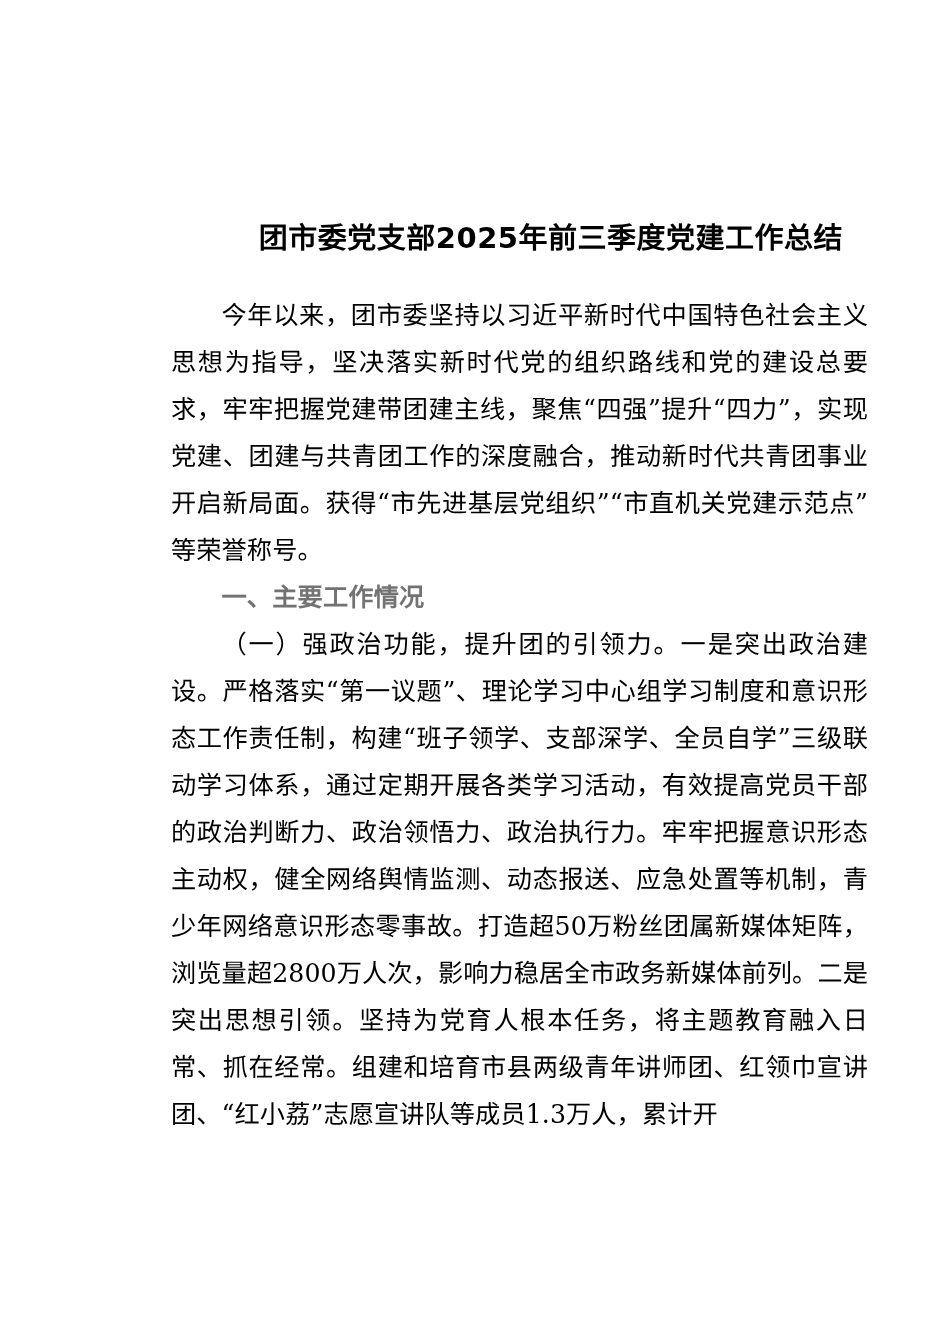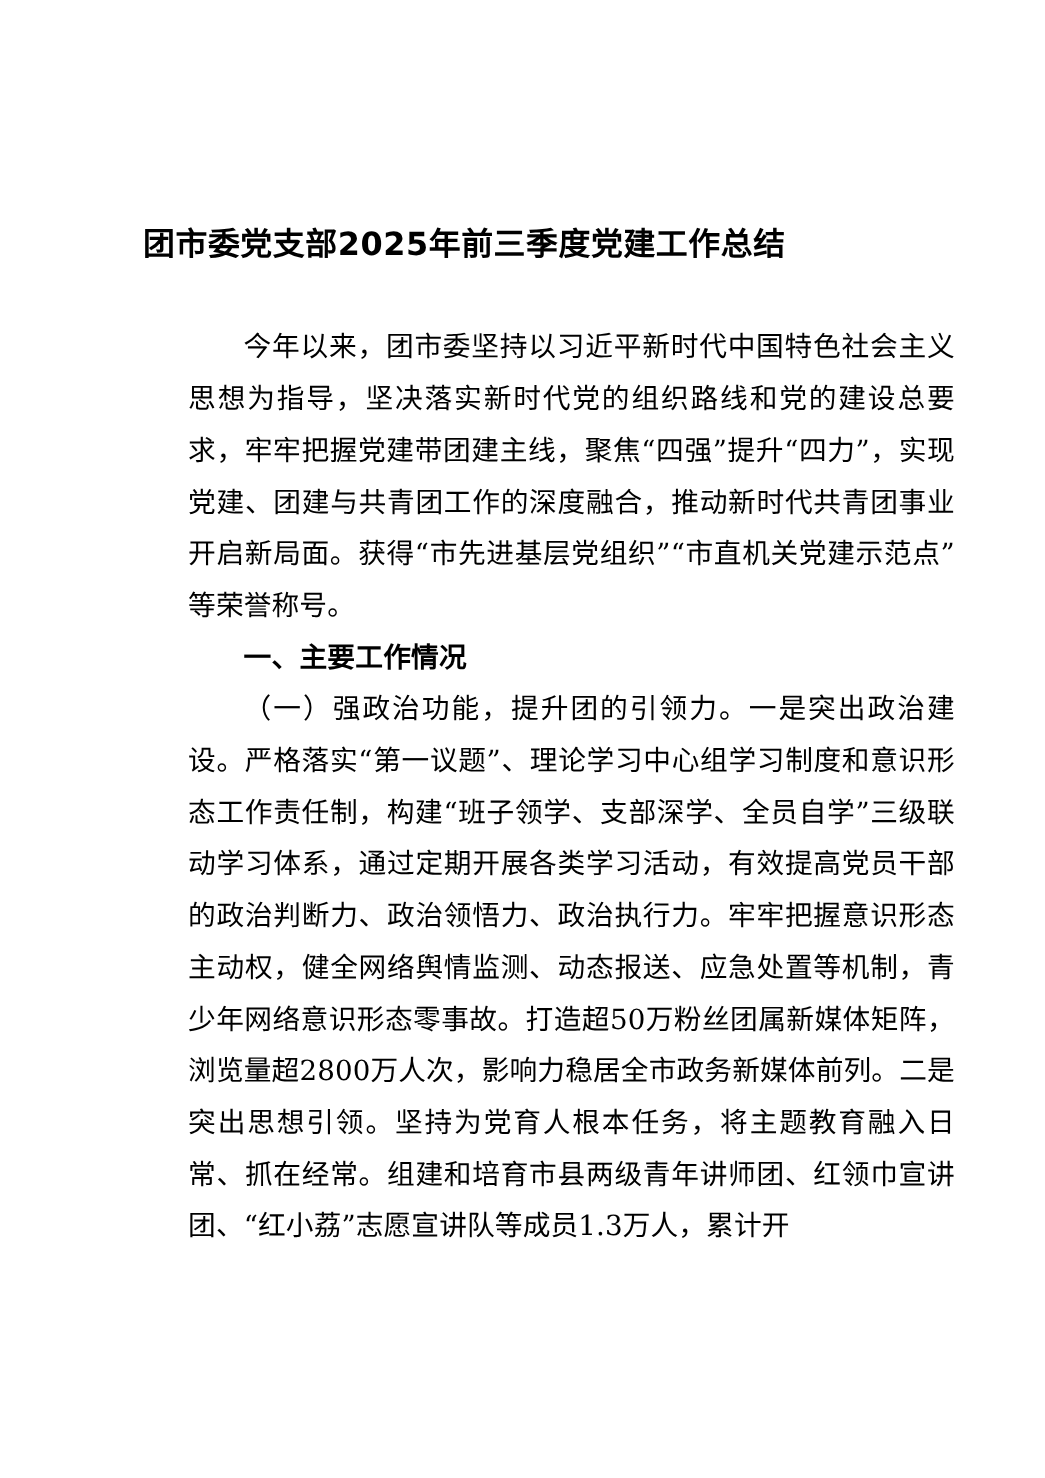--- a/index.html
+++ b/index.html
@@ -27,23 +27,23 @@
 
   
   .content {
     position: absolute;
     left: 130px;
     top: 0;
     width: 697px;
   }
 
   .doc-title {
-    margin: 0;
+    margin: 16px;
     padding: 0;
-    text-align: left;
+    text-align: right;
     font-family: "DejaVu Sans", "Liberation Sans", sans-serif;
     font-weight: bold;
     font-size: 29px;
     line-height: 40px;
     letter-spacing: 0.5px;
     color: #000000;
     position: absolute;
     top: 202px;
     left: 0;
     width: 697px;
@@ -74,21 +74,21 @@
   h2.section-heading {
     margin: 0;
     padding: 0;
     font-family: "DejaVu Sans", "Liberation Sans", sans-serif;
     font-weight: bold;
     font-size: 25.2px;
     line-height: 47px;
     text-indent: 2em;
     text-align: left;
     letter-spacing: 0.2px;
-    color: #000000;
+    color: #737373;
   }
 </style>
 </head>
 <body>
 
 <div class="page">
   <div class="content">
 
     <h1 class="doc-title">团市委党支部2025年前三季度党建工作总结</h1>
 

